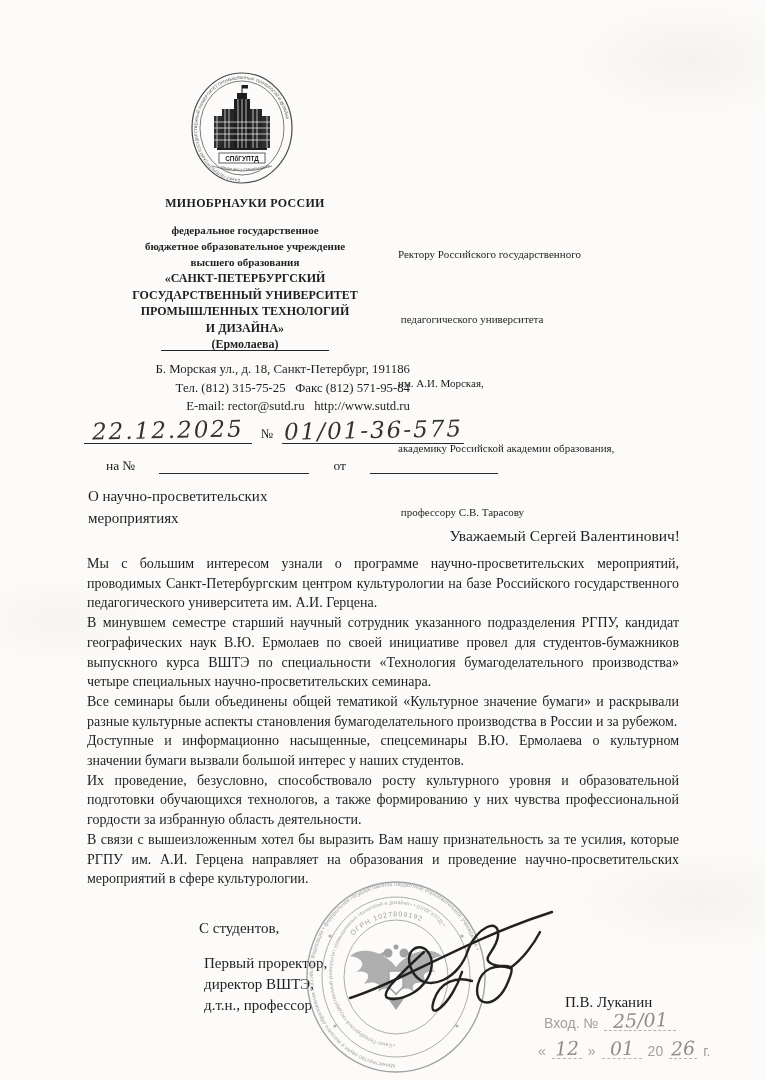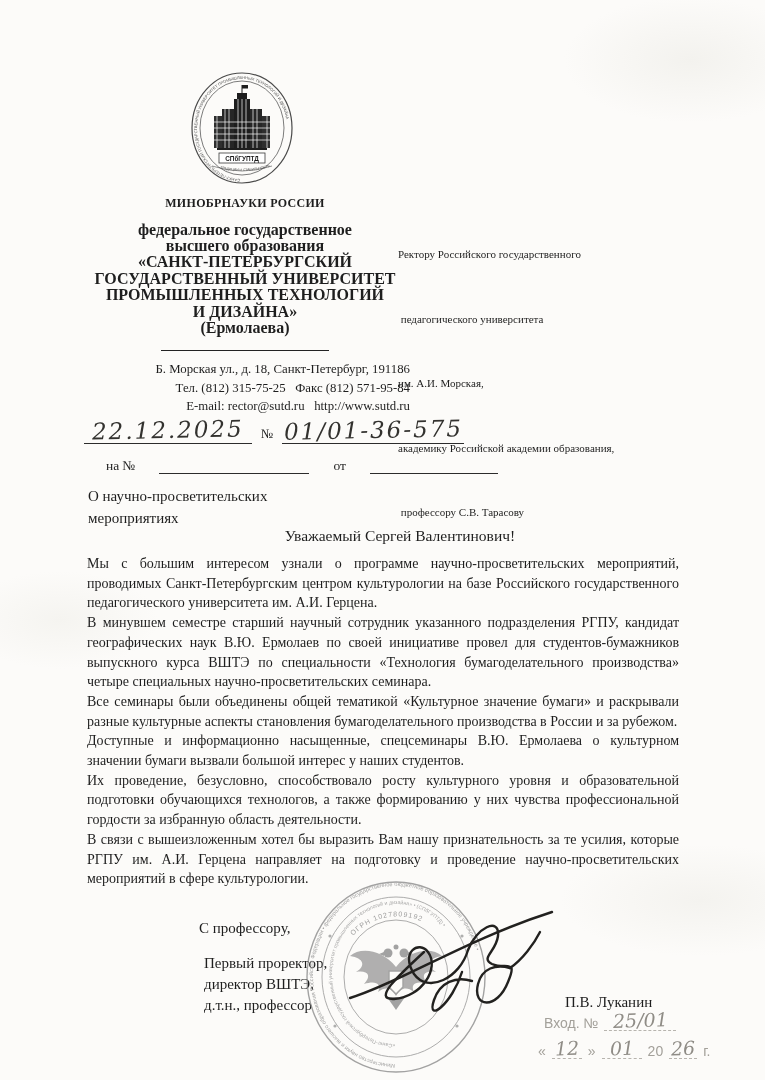--- a/index.html
+++ b/index.html
@@ -10,40 +10,40 @@
       radial-gradient(ellipse 180px 90px at 690px 60px, #f3f2ee 0%, rgba(243,242,238,0) 70%),
       radial-gradient(ellipse 140px 70px at 60px 620px, #f5f4f0 0%, rgba(245,244,240,0) 70%),
       radial-gradient(ellipse 200px 80px at 700px 900px, #f4f3ef 0%, rgba(244,243,239,0) 70%);
     font-family:"Liberation Serif", serif;color:#1e1e1e;
   }
   .abs{position:absolute;}
   
   .logo{left:190px;top:70px;width:104px;height:116px;}
   .left-col{left:80px;top:196px;width:330px;text-align:center;}
   .ministry{font-weight:bold;font-size:12px;letter-spacing:.3px;margin-bottom:11px;}
-  .org-line{font-weight:bold;font-size:16px;line-height:16px;}
-  .org-line.caps{font-size:16px;line-height:16.5px;}
+  .org-line{font-weight:bold;font-size:11px;line-height:16px;}
+  .org-line.caps{font-size:12px;line-height:16.5px;}
   .addr-block{left:80px;top:350px;width:330px;text-align:right;}
   .divider{width:168px;margin:0 auto 9px;border-top:1.6px solid #232323;}
   .addr{font-size:12.8px;line-height:18.5px;white-space:pre-wrap;}
   .recipient{left:398px;top:201px;width:345px;font-size:11px;line-height:21.5px;white-space:pre-wrap;}
   
   .hw{font-family:"DejaVu Serif", serif;font-style:italic;color:#33322f;}
   .ref-row{left:84px;top:417px;display:flex;align-items:flex-end;gap:9px;}
   .u{display:inline-block;border-bottom:1.6px solid #2c2c2c;text-align:center;}
   .u-date{width:168px;}
   .u-num{width:182px;}
   .hw-big{font-size:23px;letter-spacing:2px;line-height:26px;display:inline-block;transform:rotate(-1.2deg);}
   .num-sign{font-size:13px;padding-bottom:2px;}
   .reply-row{left:106px;top:458px;display:flex;align-items:flex-end;gap:24px;font-size:13.5px;}
   .blank{display:inline-block;border-bottom:1.4px solid #2c2c2c;height:15px;}
   .blank-a{width:150px;} .blank-b{width:128px;}
   
   .subject{left:88px;top:486px;font-size:15px;line-height:21.5px;}
-  .salutation{left:120px;top:527px;width:560px;text-align:center;font-size:15.5px;}
+  .salutation{left:120px;top:527px;width:560px;text-align:right;font-size:15.5px;}
   .body-text{left:87px;top:554px;width:592px;font-size:14px;line-height:19.7px;text-align:justify;}
   .body-text p{margin:0;}
   
   .closing{left:199px;top:920px;font-size:15px;}
   .sig-title{left:204px;top:953px;font-size:15px;line-height:20.8px;}
   .sig-name{left:545px;top:994px;font-size:15px;margin-left:20px;}
   .seal{left:300px;top:876px;width:192px;height:202px;opacity:.78;}
   .autograph{left:342px;top:884px;width:220px;height:150px;}
   
   .stamp{left:544px;top:1010px;color:#a3a09a;font-size:14px;font-family:"Liberation Sans", sans-serif;}
@@ -98,20 +98,21 @@
     <text x="52" y="90.5" text-anchor="middle" font-size="6.4" font-weight="bold" fill="#1d1d1d" font-family="Liberation Sans, sans-serif">СПбГУПТД</text>
     <path d="M22,96 Q52,106 82,96" fill="none" stroke="#4a4a4a" stroke-width="0.6" id="mottoArc"></path>
     <text font-size="3.4" fill="#444" font-family="Liberation Sans, sans-serif">
       <textPath href="#mottoArc" startOffset="14%">ТРАДИЦИИ И СТАБИЛЬНОСТЬ</textPath>
     </text>
   </svg>
 
   <div class="abs left-col">
     <div class="ministry">МИНОБРНАУКИ РОССИИ</div>
     <div class="org-line">федеральное государственное</div>
+    <div class="org-line">бюджетное образовательное учреждение</div>
     <div class="org-line">высшего образования</div>
     <div class="org-line caps">«САНКТ-ПЕТЕРБУРГСКИЙ</div>
     <div class="org-line caps">ГОСУДАРСТВЕННЫЙ УНИВЕРСИТЕТ</div>
     <div class="org-line caps">ПРОМЫШЛЕННЫХ ТЕХНОЛОГИЙ</div>
     <div class="org-line caps">И ДИЗАЙНА»</div>
     <div class="org-line caps">(Ермолаева)</div>
   </div>
 
   <div class="abs addr-block">
     <div class="divider"></div>
@@ -147,24 +148,24 @@
   </div>
 
   <div class="abs salutation">Уважаемый Сергей Валентинович!</div>
 
   <div class="abs body-text">
     <p>Мы с большим интересом узнали о программе научно-просветительских мероприятий, проводимых Санкт-Петербургским центром культурологии на базе Российского государственного педагогического университета им. А.И. Герцена.</p>
     <p>В минувшем семестре старший научный сотрудник указанного подразделения РГПУ, кандидат географических наук  В.Ю. Ермолаев по своей инициативе провел для студентов-бумажников выпускного курса ВШТЭ по специальности «Технология бумагоделательного производства» четыре специальных научно-просветительских семинара.</p>
     <p>Все семинары были объединены общей тематикой «Культурное значение бумаги» и раскрывали разные культурные аспекты становления бумагоделательного производства в России и за рубежом.</p>
     <p>Доступные и информационно насыщенные, спецсеминары В.Ю. Ермолаева о культурном значении бумаги вызвали большой интерес у наших студентов.</p>
     <p>Их проведение, безусловно, способствовало росту культурного уровня и образовательной подготовки обучающихся технологов, а также формированию у них чувства профессиональной гордости за избранную область деятельности.</p>
-    <p>В связи с вышеизложенным хотел бы выразить Вам нашу признательность за те усилия, которые РГПУ им. А.И. Герцена направляет на подготовку и проведение научно-просветительских мероприятий в сфере культурологии.</p>
-  </div>
-
-  <div class="abs closing">С профессору,</div>
+    <p>В связи с вышеизложенным хотел бы выразить Вам нашу признательность за те усилия, которые РГПУ им. А.И. Герцена направляет на образования и проведение научно-просветительских мероприятий в сфере культурологии.</p>
+  </div>
+
+  <div class="abs closing">С студентов,</div>
   <div class="abs sig-title">
     <div>Первый проректор,</div>
     <div>директор ВШТЭ,</div>
     <div>д.т.н., профессор</div>
   </div>
   <div class="abs sig-name">П.В. Луканин</div>
 
   <svg class="abs seal" viewBox="0 0 192 202">
     <defs>
       <path id="sealOuterRing" d="M96,188 a83,89 0 1,1 0.1,0" fill="none"></path>

